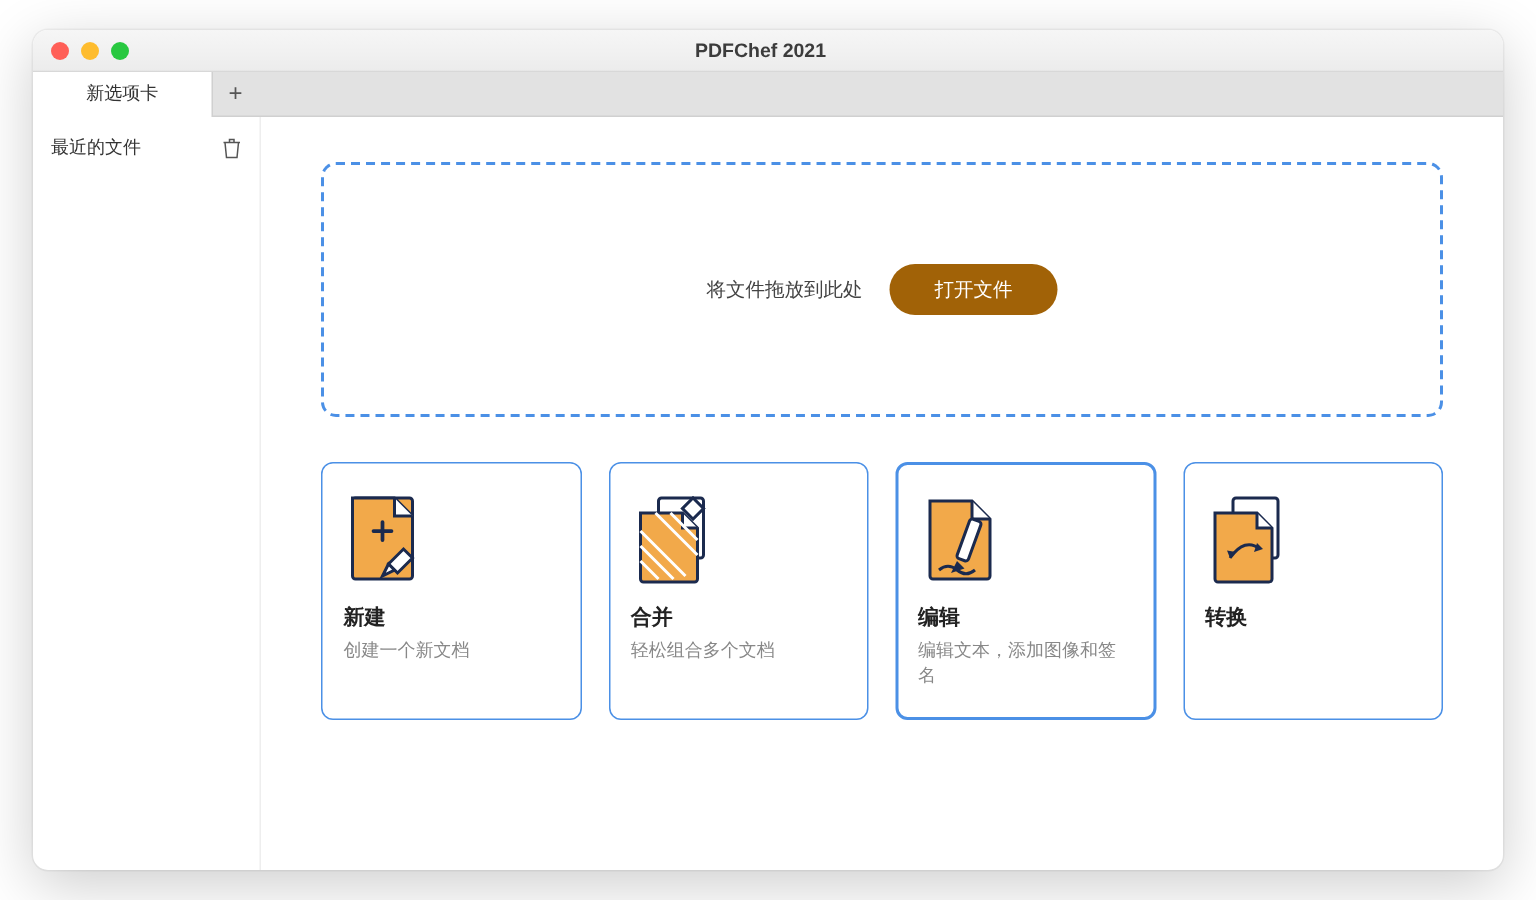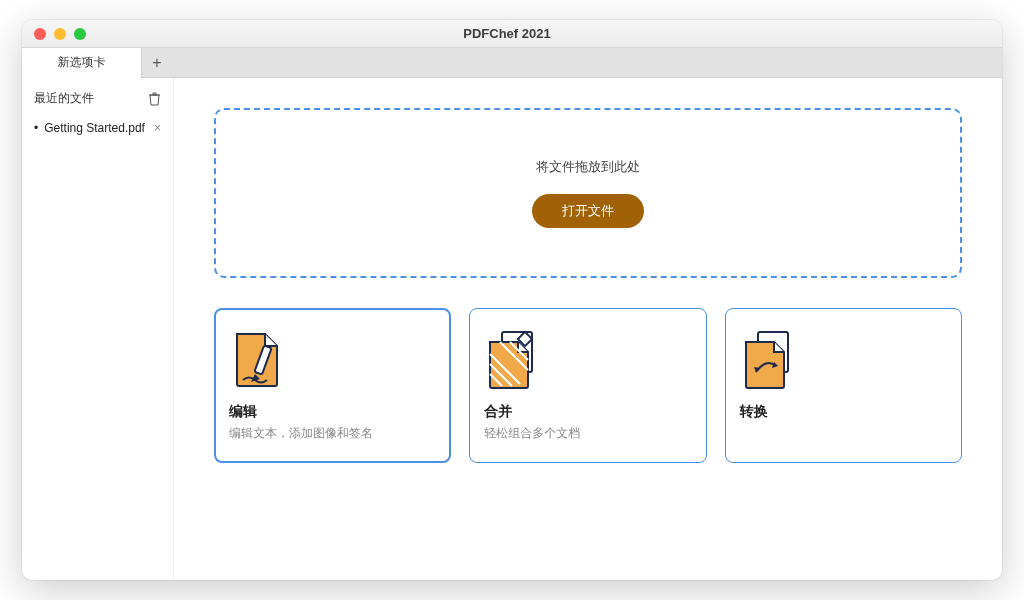--- a/index.html
+++ b/index.html
@@ -108,21 +108,20 @@
 .main {
   flex: 1;
   padding: 30px 40px;
   overflow: auto;
 }
 .dropzone {
   border: 2px dashed #4b90e6;
   border-radius: 10px;
   height: 170px;
   display: flex;
-  flex-direction: column;
   align-items: center;
   justify-content: center;
   gap: 18px;
 }
 .drop-text { font-size: 13px; color: #444; }
 .open-btn {
   background: #a16207;
   color: #fff;
   border: none;
   border-radius: 18px;
@@ -175,61 +174,71 @@
   <div class="body">
     <div class="sidebar">
       <div class="sidebar-head">
         <span>最近的文件</span>
         <span class="trash-icon">
           <svg width="13" height="14" viewBox="0 0 13 14">
               <path d="M2 3h9l-1 10H3zM1 3h11M5 1h3v2H5z" fill="none" stroke="#555" stroke-width="1"></path>
             </svg>
         </span>
       </div>
-      <div class="recent-item">
-        <span><span class="dot">•</span><span>Getting Started.pdf</span></span>
-        <span class="close">×</span>
-      </div>
     </div>
 
     <div class="main">
       <div class="dropzone">
         <div class="drop-text">将文件拖放到此处</div>
         <button class="open-btn">打开文件</button>
       </div>
 
       <div class="cards">
 
+        <div class="card">
+          <div class="card-icon">
+            <svg width="60" height="64" viewBox="0 0 60 64">
+              <rect x="6" y="4" width="40" height="52" rx="2" fill="#f2a94a" stroke="#1b2a4e" stroke-width="2"></rect>
+              <path d="M6 4 h28 l12 12 v40 a2 2 0 0 1 -2 2 H8 a2 2 0 0 1 -2 -2 z" fill="#f2a94a" stroke="#1b2a4e" stroke-width="2"></path>
+              <path d="M34 4 v12 h12" fill="#fff" stroke="#1b2a4e" stroke-width="2"></path>
+              <path d="M20 26 h12 M26 20 v12" stroke="#1b2a4e" stroke-width="2.5" stroke-linecap="round"></path>
+              <path d="M30 48 l10 -10 l6 6 l-10 10 z" fill="#fff" stroke="#1b2a4e" stroke-width="2"></path>
+              <path d="M30 48 l-4 8 l8 -4 z" fill="#fff" stroke="#1b2a4e" stroke-width="2"></path>
+            </svg>
+          </div>
+          <div class="card-title">新建</div>
+          <div class="card-sub">创建一个新文档</div>
+        </div>
+
+        <div class="card">
+          <div class="card-icon">
+            <svg width="64" height="64" viewBox="0 0 64 64">
+              <rect x="18" y="4" width="30" height="40" rx="2" fill="#fff" stroke="#1b2a4e" stroke-width="2"></rect>
+              <path d="M6 14 h28 l10 10 v34 a2 2 0 0 1 -2 2 H8 a2 2 0 0 1 -2 -2 z" fill="#f2a94a" stroke="#1b2a4e" stroke-width="2"></path>
+              <path d="M34 14 v10 h10" fill="#fff" stroke="#1b2a4e" stroke-width="2"></path>
+              <path d="M6 26 l30 30 M6 36 l22 22 M6 46 l12 12 M16 14 l28 28 M26 14 l18 18" stroke="#fff" stroke-width="2"></path>
+              <rect x="36" y="6" width="10" height="10" transform="rotate(45 41 11)" fill="#fff" stroke="#1b2a4e" stroke-width="2"></rect>
+            </svg>
+          </div>
+          <div class="card-title">合并</div>
+          <div class="card-sub">轻松组合多个文档</div>
+        </div>
 
         <div class="card hover">
           <div class="card-icon">
             <svg width="60" height="64" viewBox="0 0 60 64">
               <path d="M8 6 h28 l12 12 v38 a2 2 0 0 1 -2 2 H10 a2 2 0 0 1 -2 -2 z" fill="#f2a94a" stroke="#1b2a4e" stroke-width="2"></path>
               <path d="M36 6 v12 h12" fill="#fff" stroke="#1b2a4e" stroke-width="2"></path>
               <rect x="30" y="18" width="8" height="28" rx="2" transform="rotate(20 34 32)" fill="#fff" stroke="#1b2a4e" stroke-width="2"></rect>
               <path d="M26 46 l-4 8 l9 -3 z" fill="#1b2a4e"></path>
               <path d="M14 52 q6 -5 12 0 q6 5 12 0" fill="none" stroke="#1b2a4e" stroke-width="2"></path>
             </svg>
           </div>
           <div class="card-title">编辑</div>
           <div class="card-sub">编辑文本，添加图像和签名</div>
-        </div>
-
-        <div class="card">
-          <div class="card-icon">
-            <svg width="64" height="64" viewBox="0 0 64 64">
-              <rect x="18" y="4" width="30" height="40" rx="2" fill="#fff" stroke="#1b2a4e" stroke-width="2"></rect>
-              <path d="M6 14 h28 l10 10 v34 a2 2 0 0 1 -2 2 H8 a2 2 0 0 1 -2 -2 z" fill="#f2a94a" stroke="#1b2a4e" stroke-width="2"></path>
-              <path d="M34 14 v10 h10" fill="#fff" stroke="#1b2a4e" stroke-width="2"></path>
-              <path d="M6 26 l30 30 M6 36 l22 22 M6 46 l12 12 M16 14 l28 28 M26 14 l18 18" stroke="#fff" stroke-width="2"></path>
-              <rect x="36" y="6" width="10" height="10" transform="rotate(45 41 11)" fill="#fff" stroke="#1b2a4e" stroke-width="2"></rect>
-            </svg>
-          </div>
-          <div class="card-title">合并</div>
-          <div class="card-sub">轻松组合多个文档</div>
         </div>
 
         <div class="card">
           <div class="card-icon">
             <svg width="64" height="64" viewBox="0 0 64 64">
               <rect x="18" y="4" width="30" height="40" rx="2" fill="#fff" stroke="#1b2a4e" stroke-width="2"></rect>
               <path d="M6 14 h28 l10 10 v34 a2 2 0 0 1 -2 2 H8 a2 2 0 0 1 -2 -2 z" fill="#f2a94a" stroke="#1b2a4e" stroke-width="2"></path>
               <path d="M34 14 v10 h10" fill="#fff" stroke="#1b2a4e" stroke-width="2"></path>
               <path d="M16 44 q10 -14 20 -6" fill="none" stroke="#1b2a4e" stroke-width="2"></path>
               <path d="M34 34 l4 4 l-6 2 z" fill="#1b2a4e"></path>

